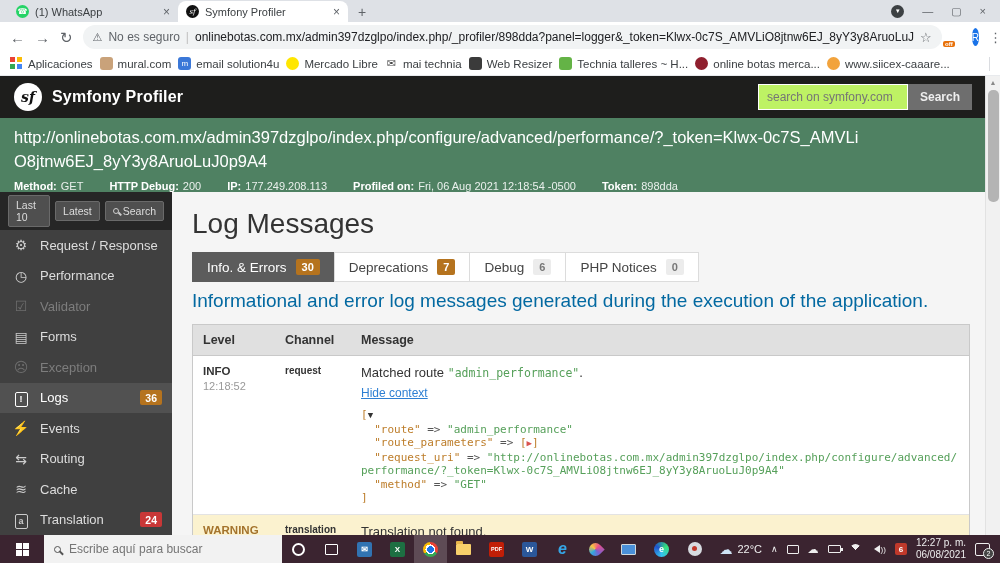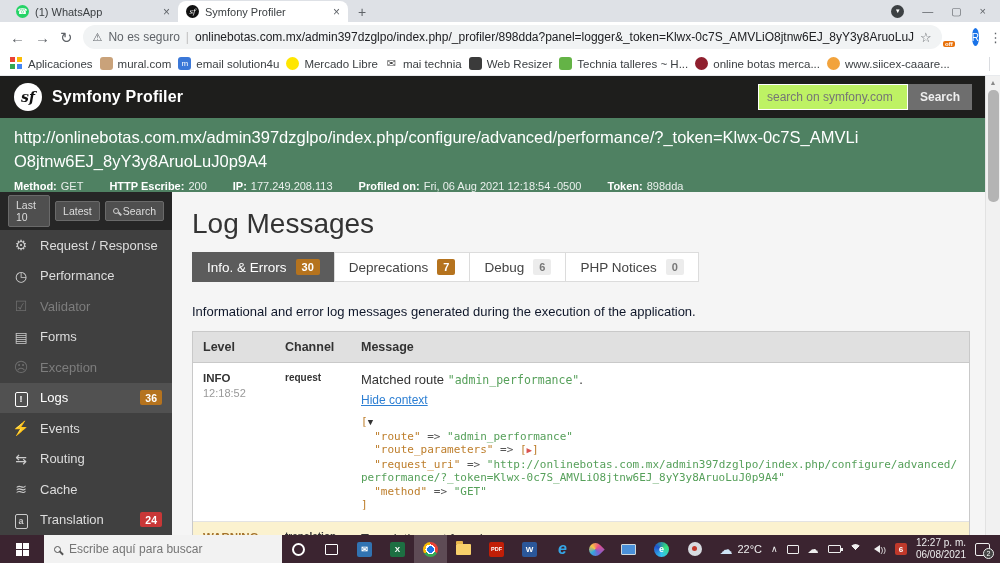--- a/index.html
+++ b/index.html
@@ -89,21 +89,21 @@
   .sbitem.active .boxglyph { border-color:#fff; color:#fff; }
 
   .content { flex:1; background:#f5f5f5; padding:16px 30px 0 20px; overflow:hidden; }
   .pagetitle { font-size:28px; color:#333; margin-bottom:12px; font-weight:normal; }
   .logtabs { display:flex; }
   .ltab { background:#fff; border:1px solid #dcdcdc; margin-left:-1px; padding:6px 14px; font-size:13.5px; color:#444; display:inline-flex; align-items:center; gap:9px; }
   .ltab:first-child { margin-left:0; }
   .ltab.active { background:#5c5c5c; border-color:#5c5c5c; color:#fff; }
   .cbadge { font-size:11px; font-weight:bold; padding:2px 6px; border-radius:2px; background:#ececec; color:#777; }
   .cbadge.orange { background:#b5731e; color:#fff; }
-  .logdesc { color:#0f172a; font-size:13px; margin:22px 0 12px; }
+  .logdesc { color:#0369a1; font-size:19px; margin:8px 0 12px; }
 
   .logtable { background:#fff; border:1px solid #c9c9c9; }
   .lrow { display:grid; grid-template-columns:82px 76px 1fr; padding:9px 10px; border-bottom:1px solid #e3e3e3; }
   .lrow.head { background:#e0e0e0; font-weight:bold; font-size:12.5px; color:#333; padding:8px 10px; border-bottom:1px solid #c9c9c9; }
   .lvl { font-size:11.5px; font-weight:bold; color:#333; }
   .ltime { font-size:11px; color:#999; margin-top:3px; font-weight:normal; }
   .lchan { font-size:10px; font-weight:bold; color:#333; }
   .lmsg { font-size:13px; color:#333; }
   .code-green { font-family:"DejaVu Sans Mono",monospace; font-size:11.5px; color:#56a05a; }
   .ctxlink { display:inline-block; margin-top:6px; color:#2d7fd3; font-size:12px; text-decoration:underline; }
@@ -262,21 +262,21 @@
     <div class="sfsearch">
       <input placeholder="search on symfony.com" style="">
       <button>Search</button>
     </div>
   </div>
 
   <div class="greenbar">
     <div class="requrl">http://onlinebotas.com.mx/admin397dzglpo/index.php/configure/advanced/performance/?_token=Klwx-0c7S_AMVLiO8jtnw6EJ_8yY3y8AruoLuJ0p9A4</div>
     <div class="reqmeta">
       <span><b>Method:</b><span class="v">GET</span></span>
-      <span><b>HTTP Escribe:</b><span class="v">200</span></span>
+      <span><b>HTTP Debug:</b><span class="v">200</span></span>
       <span><b>IP:</b><span class="v">177.249.208.113</span></span>
       <span><b>Profiled on:</b><span class="v">Fri, 06 Aug 2021 12:18:54 -0500</span></span>
       <span><b>Token:</b><span class="v">898dda</span></span>
     </div>
   </div>
 
   <div class="bodyrow">
 
     <div class="sidebar">
       <div class="sbtop">

